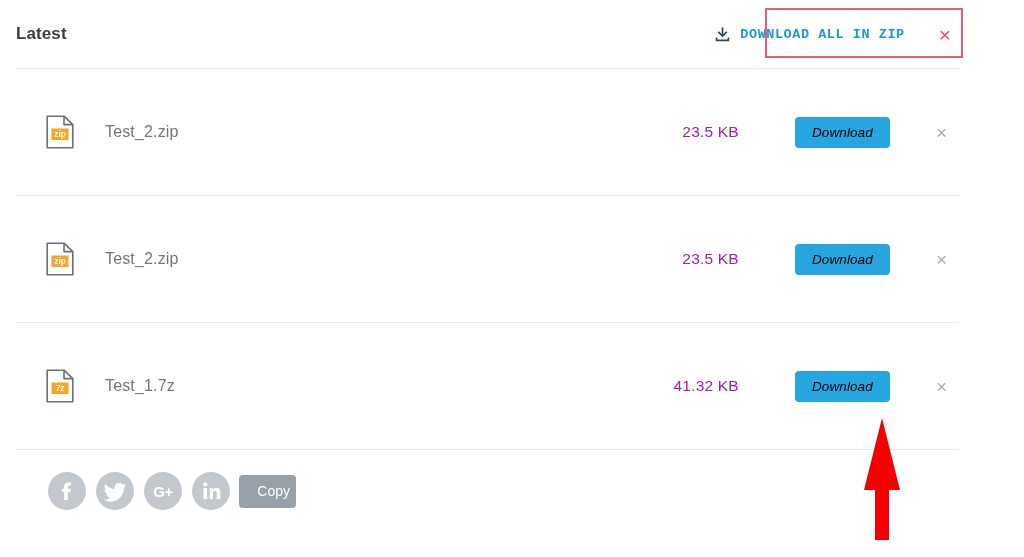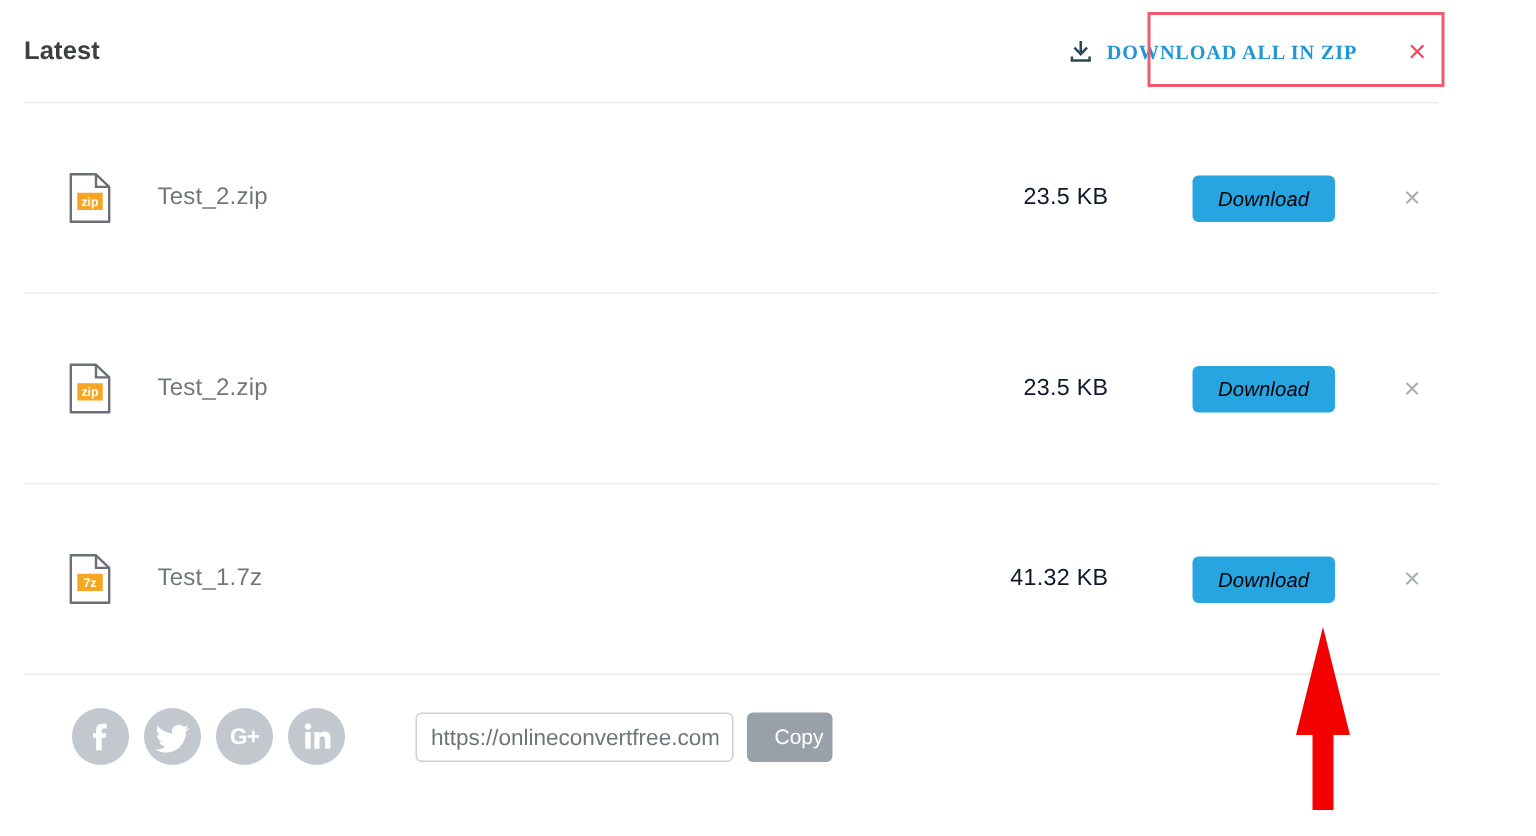--- a/index.html
+++ b/index.html
@@ -38,27 +38,27 @@
     color: #3c4043;
     letter-spacing: 0.1px;
   }
   .header-right {
     margin-left: auto;
     display: flex;
     align-items: center;
   }
   .download-all-btn {
     display: flex;
-    align-items: flex-end;
+    align-items: center;
     gap: 9px;
     background: transparent;
     border: none;
     padding: 10px 18px 10px 14px;
     cursor: pointer;
-    font-family: Liberation Serif, serif;
+    font-family: Liberation Mono, monospace;
   }
   .download-all-label {
     font-size: 13.5px;
     font-weight: bold;
     letter-spacing: 0.55px;
     color: #2196d6;
     text-transform: uppercase;
     white-space: nowrap;
   }
   .dl-icon svg { display: block; }
@@ -109,21 +109,21 @@
   .file-icon svg { display: block; }
   .file-name {
     margin-left: 31px;
     font-size: 16px;
     color: #72777c;
     letter-spacing: 0.15px;
   }
   .file-size {
     margin-left: auto;
     font-size: 15.5px;
-    color: #0f172a;
+    color: #a21caf;
     letter-spacing: 0.2px;
     white-space: nowrap;
   }
   .download-btn {
     margin-left: 56px;
     width: 95px;
     height: 31px;
     border: none;
     border-radius: 4px;
     background: #26a5e0;
@@ -317,21 +317,20 @@
       <span class="social-icon">
         <svg width="38" height="38" viewBox="0 0 38 38">
           <rect x="11.5" y="16" width="3.6" height="11.2" fill="#ffffff"></rect>
           <circle cx="13.3" cy="12.4" r="2.1" fill="#ffffff"></circle>
           <path d="M17.6 16h3.4v1.5c0.5-0.9 1.7-1.8 3.4-1.8 3.1 0 3.9 1.9 3.9 4.8v6.7h-3.6v-6c0-1.5-0.4-2.4-1.7-2.4-1.4 0-2 0.9-2 2.4v6h-3.4z" fill="#ffffff"></path>
         </svg>
       </span>
 
     </div>
 
-    <input class="url-field" type="text" value="https://onlineconvertfree.com" style="">
 
     <button class="copy-btn">Copy</button>
   </div>
 
   <div class="annot-arrow">
     <svg width="58" height="122" viewBox="0 0 58 122">
       <path d="M29 0 L47 72 L36 72 L36 122 L22 122 L22 72 L11 72 Z" fill="#f40000"></path>
     </svg>
   </div>
 

